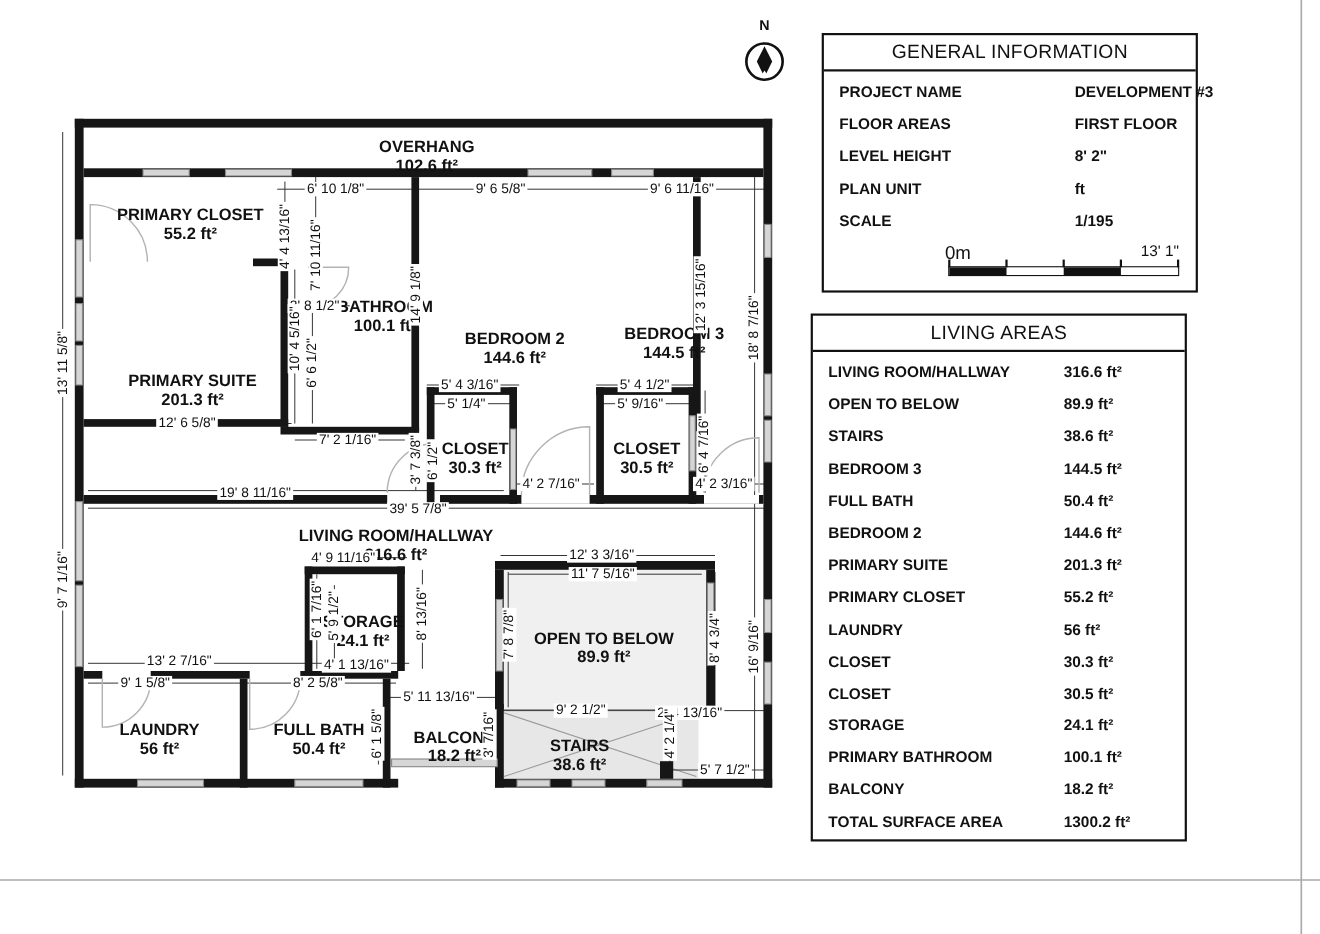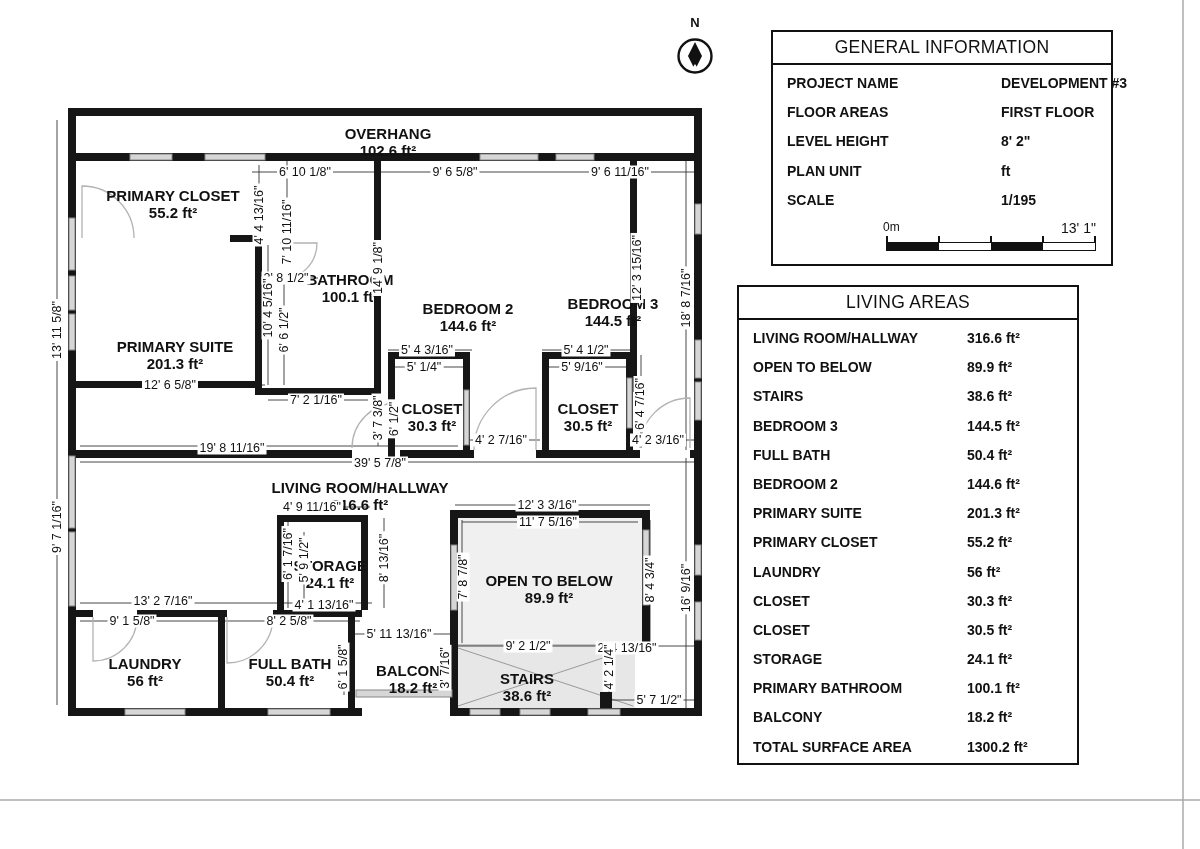--- a/index.html
+++ b/index.html
@@ -19,21 +19,21 @@
   .panel{position:absolute;border:2px solid #111;background:#fff;}
   .panel-title{height:31px;line-height:31px;border-bottom:2px solid #111;text-align:center;
                font-size:17.5px;letter-spacing:.3px;}
   .rows{position:absolute;left:0;right:0;font-weight:bold;}
   .info-row{position:relative;height:29.2px;line-height:29.2px;font-size:14px;}
   .info-row .lbl{position:absolute;left:14px;white-space:nowrap;}
   .info-row .val{position:absolute;left:228px;white-space:nowrap;}
 
   
   .scalebar{position:absolute;left:0;right:0;top:188px;height:44px;}
-  .sb-left{position:absolute;left:110px;top:0;font-size:12px;}
+  .sb-left{position:absolute;left:110px;top:0;font-size:17px;}
   .sb-right{position:absolute;left:288px;top:0;font-size:14px;}
   .sb-bar{position:absolute;left:113px;top:22px;width:208px;height:7px;border:1px solid #111;
           display:flex;}
   .sb-seg{height:100%;flex:1;}
   .sb-seg.b{background:#111;}
   .sb-tick{position:absolute;width:2px;height:7px;background:#111;top:-7px;}
 
   .north{position:absolute;left:671px;top:14px;width:48px;height:72px;}
 </style>
 </head>
@@ -284,21 +284,21 @@
       <div class="dim v" style="left: 609px; top: 667px;">4' 2 1/4"</div>
     </div>
 
   <svg class="north" viewBox="0 0 48 72">
     <text x="24" y="13" text-anchor="middle" font-size="13" font-weight="bold" fill="#111">N</text>
     <circle cx="24" cy="42" r="16.5" fill="none" stroke="#111" stroke-width="2.4"></circle>
     <polygon points="24,28 31,42 24,56 17,42" fill="#111"></polygon>
     <polygon points="24,50 20,56 28,56" fill="#fff"></polygon>
   </svg>
 
-  <div class="panel" style="left:771px;top:30px;width:338px;height:232px;">
+  <div class="panel" style="left:747px;top:30px;width:338px;height:232px;">
     <div class="panel-title">GENERAL INFORMATION</div>
     <div class="rows" id="gi-rows" style="top:37px;">
         <div class="info-row">
           <span class="lbl">PROJECT NAME</span>
           <span class="val">DEVELOPMENT #3</span>
         </div>
         <div class="info-row">
           <span class="lbl">FLOOR AREAS</span>
           <span class="val">FIRST FLOOR</span>
         </div>

